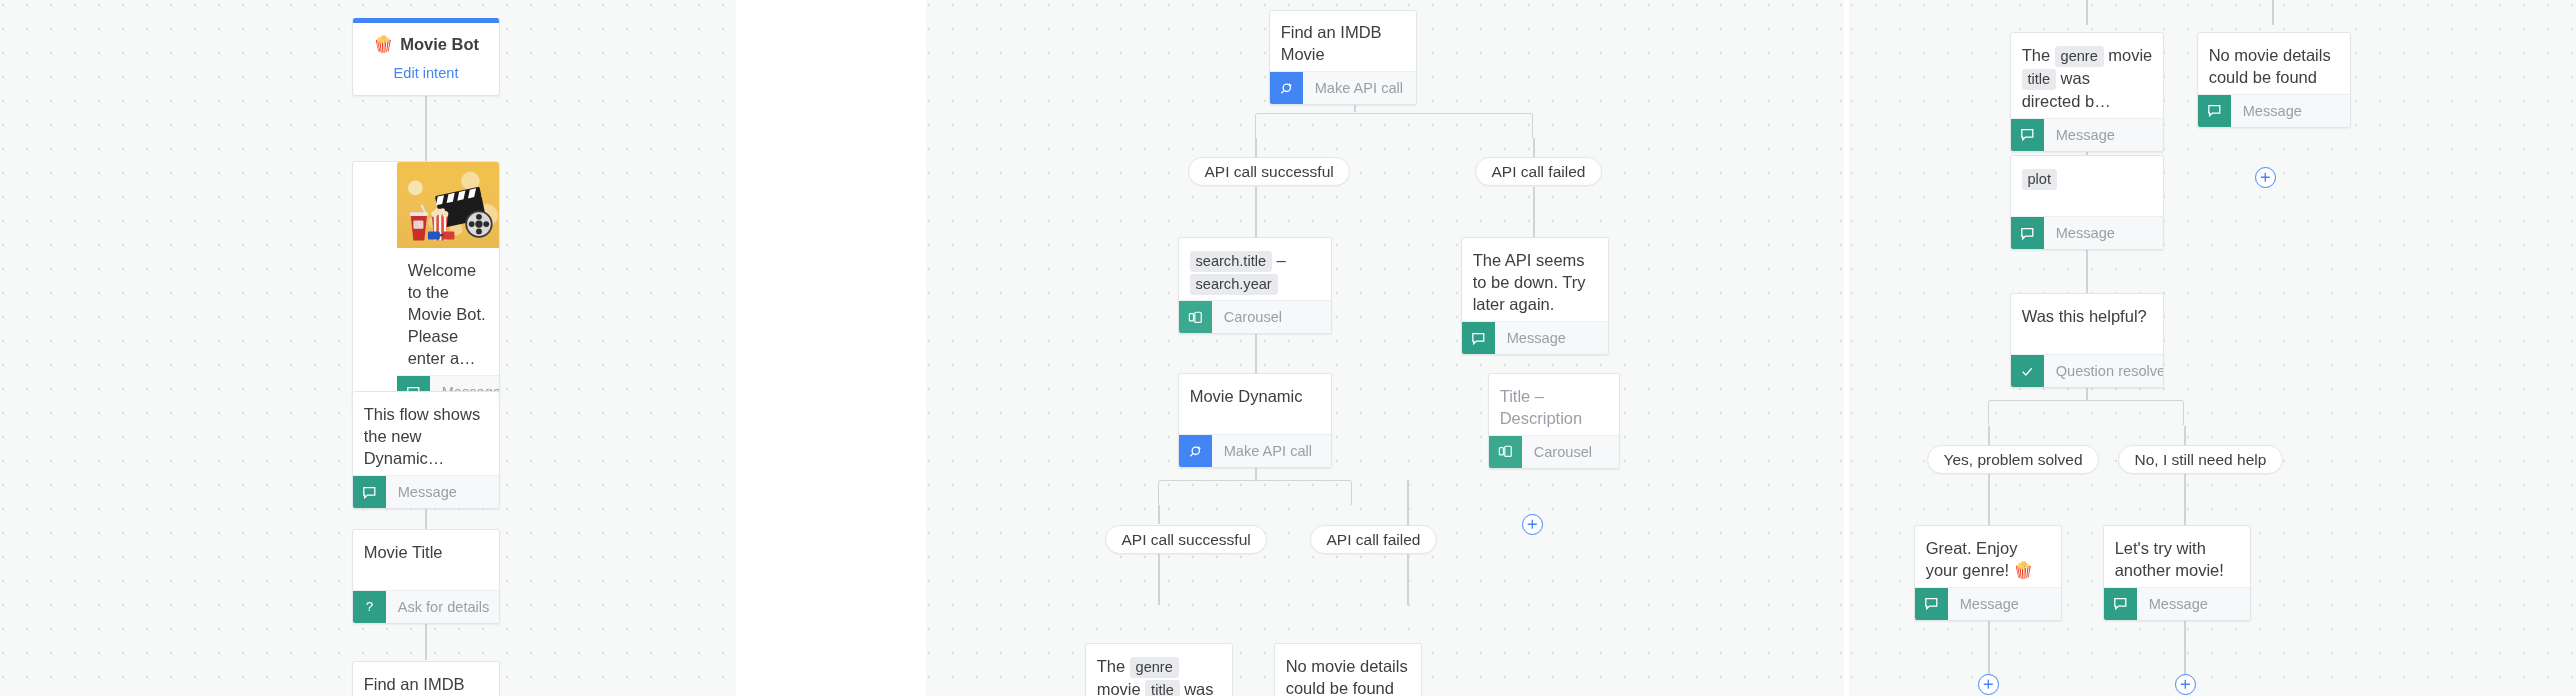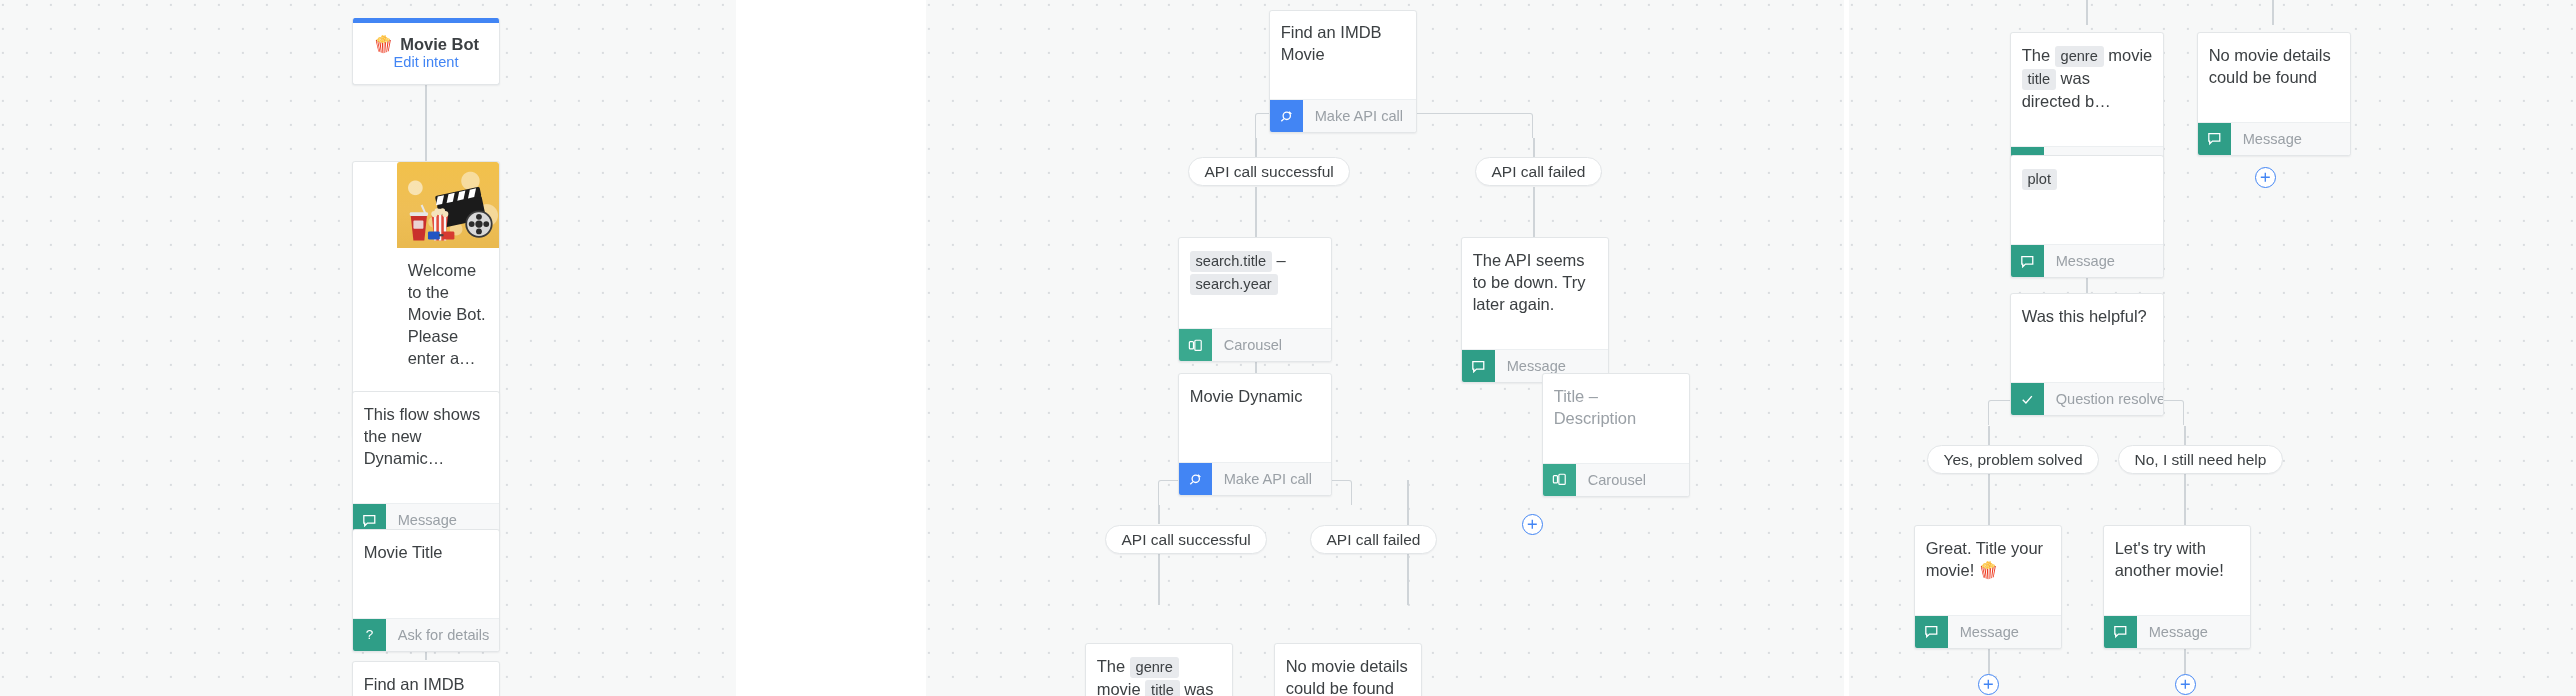--- a/index.html
+++ b/index.html
@@ -44,21 +44,20 @@
     line-height: 1.34;
     color: #3c4043;
     min-height: 60px;
   }
   .card-body.placeholder { color: #9aa0a6; }
   .card-foot {
     display: flex; align-items: stretch;
     height: 33px;
     background: #f7f8f9;
     border-top: 1px solid #eceff1;
-    margin-top: 28px;
   }
   .foot-icon {
     width: 33px; min-width: 33px;
     display: flex; align-items: center; justify-content: center;
     color: #ffffff;
   }
   .foot-icon.green { background: #2f9e87; }
   .foot-icon.blue  { background: #4285f4; }
   .foot-icon.teal  { background: #3aa98f; }
   .foot-label {
@@ -70,21 +69,21 @@
   }
 
   
   .card.header-card { border-top: none; }
   .hdr-bar { height: 5.8px; background: #4285f4; }
   .hdr-inner { padding: 11.7px 9.7px 13.6px 9.7px; text-align: center; }
   .hdr-title {
     font-size: 16.5px; font-weight: bold; color: #3c4043;
     display: flex; align-items: center; justify-content: center; gap: 6.8px;
   }
-  .hdr-link { margin-top: 0; font-size: 14.6px; color: #4285f4; cursor: pointer; }
+  .hdr-link { margin-top: 11px; font-size: 14.6px; color: #4285f4; cursor: pointer; }
 
   
   .hero {
     height: 86px;
     background:
       radial-gradient(circle at 18% 30%, rgba(255,255,255,.55) 0 6.8px, transparent 7.8px),
       radial-gradient(circle at 72% 22%, rgba(255,255,255,.45) 0 8.7px, transparent 9.7px),
       radial-gradient(circle at 88% 62%, rgba(255,255,255,.40) 0 10.7px, transparent 11.7px),
       radial-gradient(circle at 58% 78%, rgba(255,255,255,.35) 0 5.8px, transparent 6.8px),
       radial-gradient(circle at 36% 70%, rgba(255,255,255,.30) 0 4.9px, transparent 5.8px),
@@ -323,21 +322,21 @@
         <svg width="14.6" height="14.6" viewBox="0 0 16 16" fill="none" stroke="#fff" stroke-width="1.4">
           <path d="M5.5 10.5 2.5 13.5"></path>
             <circle cx="8.5" cy="7.5" r="4"></circle>
             <path d="M11 3 13.5 5.5"></path>
         </svg>
       </div>
       <div class="foot-label">Make API call</div>
     </div>
   </div>
 
-  <div class="card" style="left:1542px; top:373px; width:148px;">
+  <div class="card" style="left:1488px; top:373px; width:132px;">
     <div class="card-body placeholder">Title – Description</div>
     <div class="card-foot">
       <div class="foot-icon teal">
         <svg width="14.6" height="14.6" viewBox="0 0 16 16" fill="none" stroke="#fff" stroke-width="1.3">
           <rect x="1.5" y="4" width="4.5" height="8" rx="1"></rect>
             <rect x="7.5" y="2.5" width="7" height="11" rx="1"></rect>
         </svg>
       </div>
       <div class="foot-label">Carousel</div>
     </div>
@@ -447,21 +446,21 @@
   </div>
 
   <div class="pill" style="left:1927px; top:445px;">
     <span>Yes, problem solved</span>
   </div>
   <div class="pill" style="left:2118px; top:445px;">
     <span>No, I still need help</span>
   </div>
 
   <div class="card" style="left:1914px; top:525px; width:148px;">
-    <div class="card-body">Great. Title your movie! 🍿</div>
+    <div class="card-body">Great. Enjoy your genre! 🍿</div>
     <div class="card-foot">
       <div class="foot-icon green">
         <svg width="14.6" height="14.6" viewBox="0 0 16 16" fill="none" stroke="#fff" stroke-width="1.4">
           <path d="M2 3h12v8H6l-3 3v-3H2z"></path>
         </svg>
       </div>
       <div class="foot-label">Message</div>
     </div>
   </div>
 

